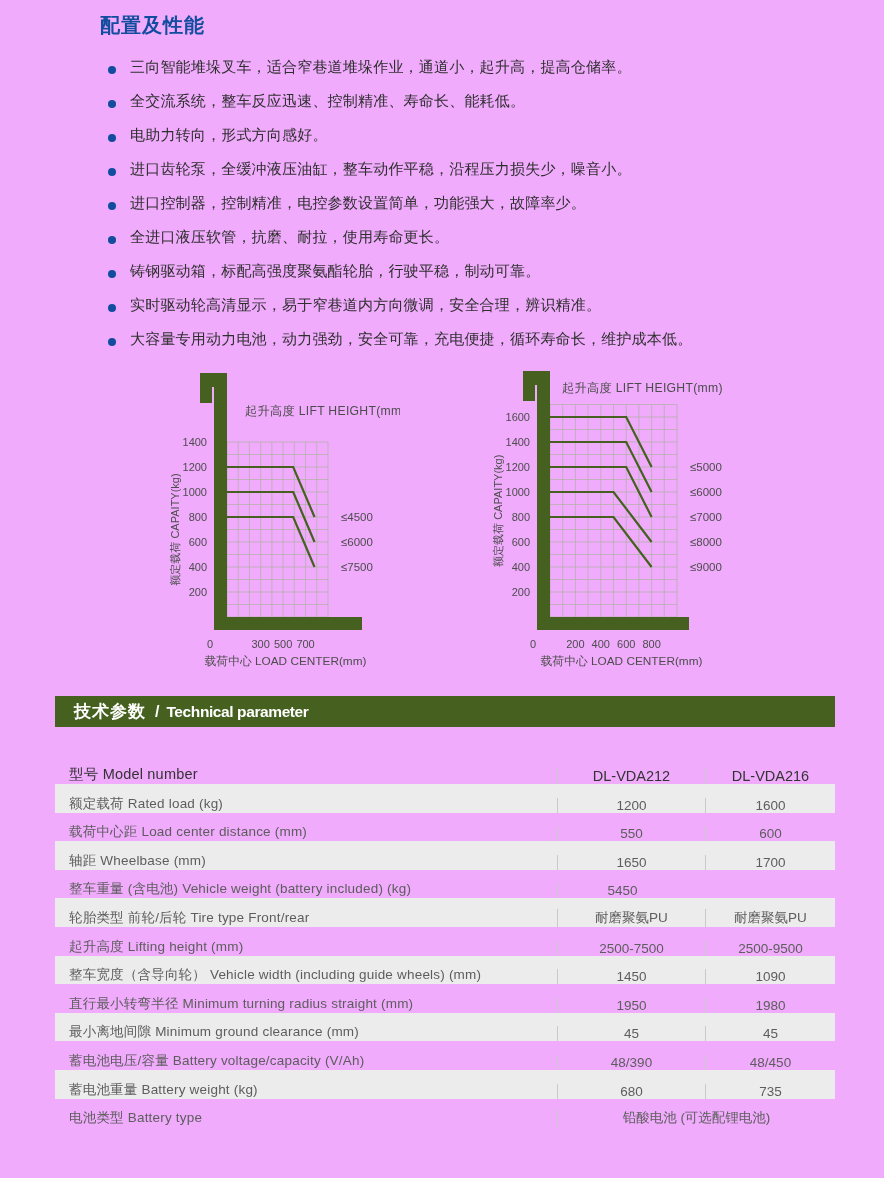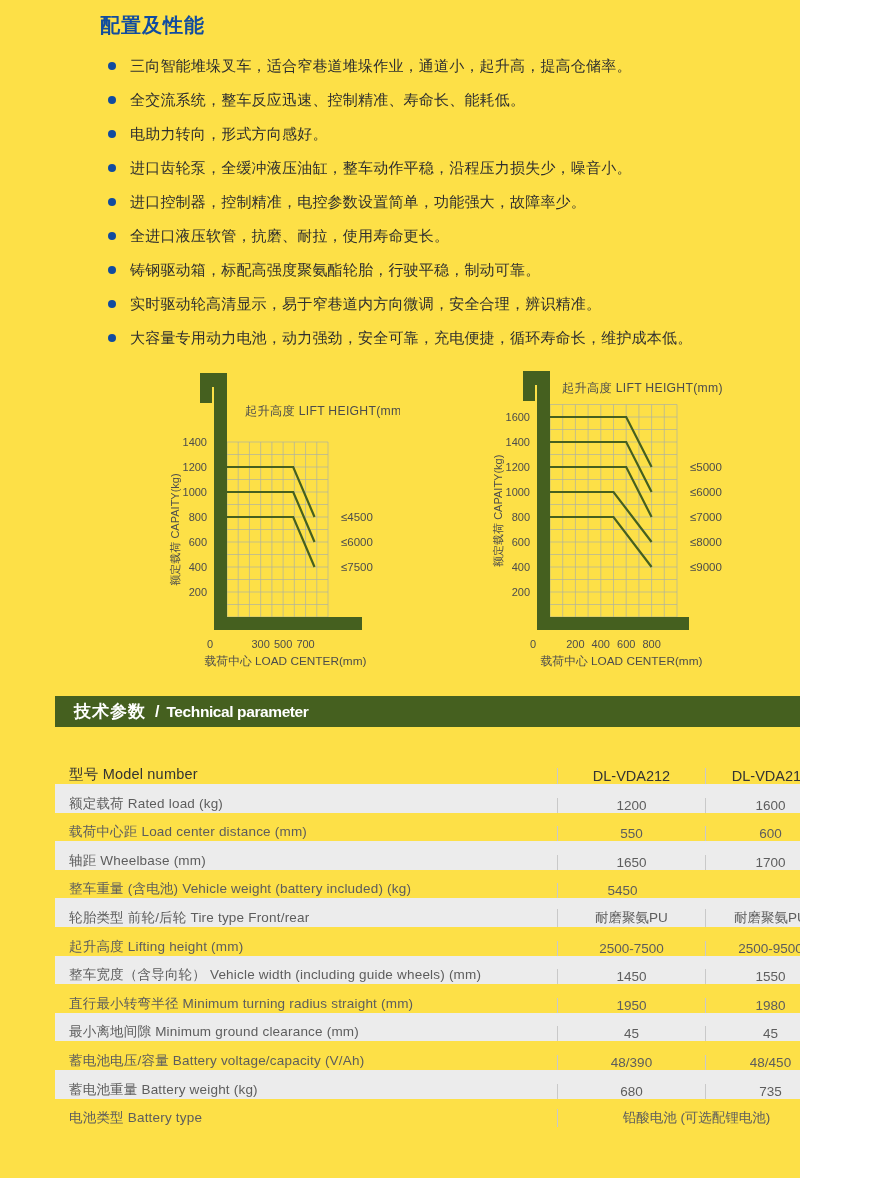--- a/index.html
+++ b/index.html
@@ -7,26 +7,26 @@
     --green:#45601F;
     --grid:#ADB1A2;
     --zebra:#ECECEC;
     --ttext:#5D5D5D;
     --divider:#C9C9C9;
     --ctext:#4C4C4C;
   }
   *{margin:0;padding:0;box-sizing:border-box;}
   html,body{background:#fff;}
   body{font-family:"Liberation Sans","DejaVu Sans",sans-serif;}
-  .page{position:relative;width:800px;height:1178px;background:#fde047;overflow:hidden;}
+  .page{position:relative;width:884px;height:1178px;background:#f0abfc;overflow:hidden;}
 
   
   .page-title{position:absolute;left:100px;top:12px;font-size:20px;font-weight:bold;color:var(--blue);letter-spacing:1px;}
   .features{position:absolute;left:108px;top:56px;width:700px;list-style:none;}
-  .features li{display:flex;align-items:flex-start;margin-bottom:13px;height:21px;}
+  .features li{display:flex;align-items:center;margin-bottom:13px;height:21px;}
   .features .dot{width:8px;height:8px;border-radius:50%;background:var(--blue);margin-top:6px;margin-right:14px;flex:0 0 8px;}
   .features .ftext{font-size:15px;color:#2F2F2F;line-height:20px;letter-spacing:0.2px;}
 
   
   .chart-svg{position:absolute;}
   #chart0{left:165px;top:365px;}
   #chart1{left:488px;top:363px;}
 
   
   .band{position:absolute;left:55px;top:700px;width:780px;height:21px;
@@ -267,21 +267,21 @@
   <div class="trow">
     <div class="c1">起升高度  Lifting height  (mm)</div>
     <div class="c2">2500-7500</div>
     <div class="c3">2500-9500</div>
   </div>
 
 
   <div class="trow">
     <div class="c1">整车宽度（含导向轮）  Vehicle width (including guide wheels)  (mm)</div>
     <div class="c2">1450</div>
-    <div class="c3">1550</div>
+    <div class="c3">1090</div>
   </div>
 
   <div class="trow">
     <div class="c1">直行最小转弯半径  Minimum turning radius straight  (mm)</div>
     <div class="c2">1950</div>
     <div class="c3">1980</div>
   </div>
 
   <div class="trow">
     <div class="c1">最小离地间隙  Minimum ground clearance  (mm)</div>

